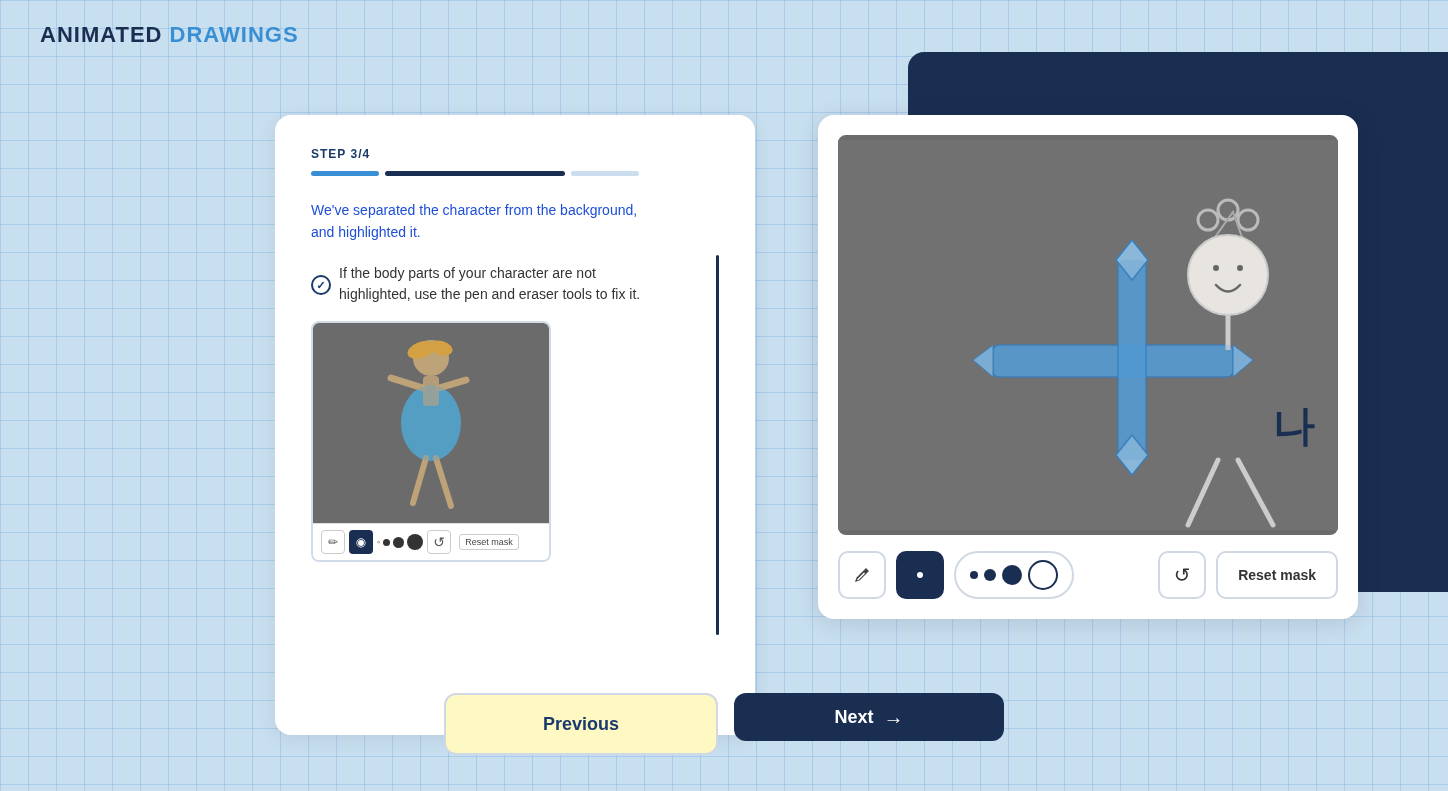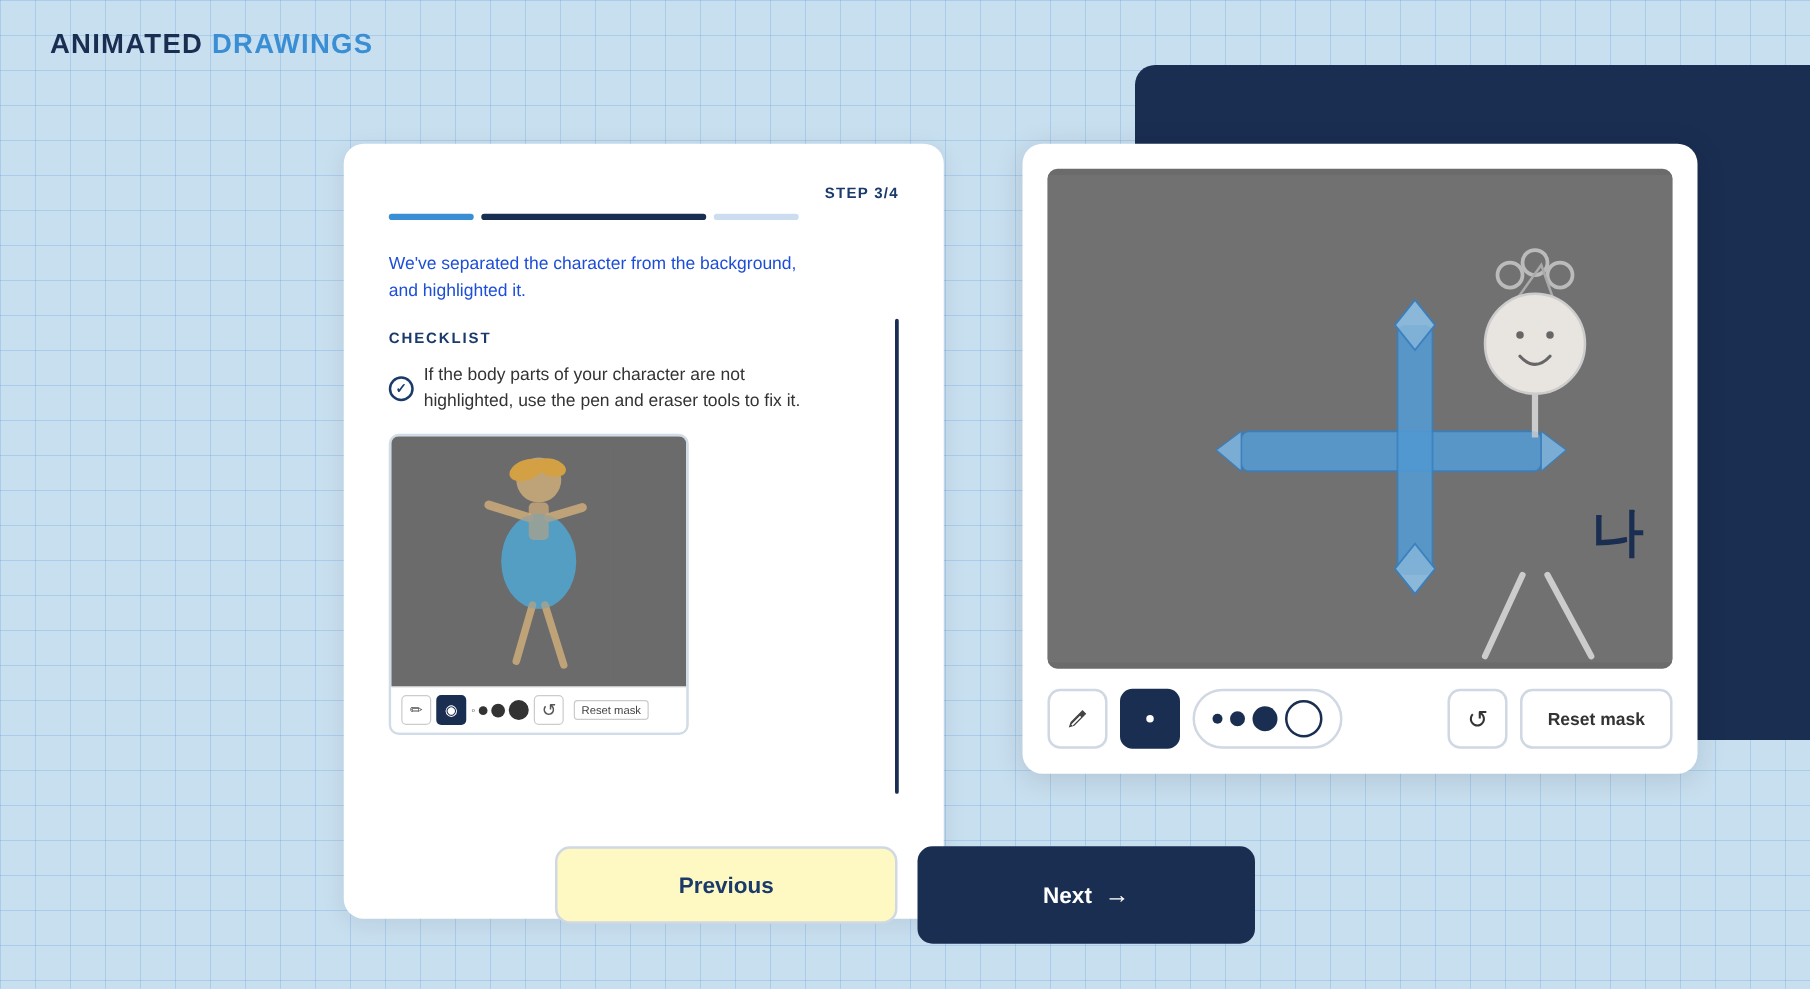--- a/index.html
+++ b/index.html
@@ -47,21 +47,20 @@
       box-shadow: 0 4px 20px rgba(0,0,0,0.08);
       min-height: 620px;
     }
 
     .step-label {
       font-size: 12px;
       font-weight: 700;
       color: #1a3a6b;
       letter-spacing: 1px;
       margin-bottom: 10px;
-      text-align: right;
     }
 
     .progress-bar {
       display: flex;
       gap: 6px;
       margin-bottom: 24px;
       align-items: center;
     }
     .progress-segment {
       height: 5px;
@@ -339,21 +338,21 @@
       font-weight: 600;
       color: #1a3a6b;
       cursor: pointer;
       display: flex;
       align-items: center;
       justify-content: center;
     }
 
     .next-btn {
       flex: 1;
-      height: 78px;
+      height: 48px;
       border-radius: 12px;
       border: none;
       background: #1a2e52;
       font-size: 18px;
       font-weight: 600;
       color: white;
       cursor: pointer;
       display: flex;
       align-items: center;
       justify-content: center;
@@ -377,21 +376,20 @@
 <div class="dark-bg"></div>
 
 <div class="left-card">
   <div class="step-label">STEP 3/4</div>
   <div class="progress-bar">
     <div class="progress-segment seg-1"></div>
     <div class="progress-segment seg-2"></div>
     <div class="progress-segment seg-3"></div>
   </div>
   <div class="description">We've separated the character from the background, and highlighted it.</div>
-  <div class="checklist-label">CHECKLIST</div>
   <div class="checklist-item">
     <div class="check-icon"></div>
     <span>If the body parts of your character are not highlighted, use the pen and eraser tools to fix it.</span>
   </div>
 
   <div class="mini-preview">
     <div class="mini-preview-image">
 
       <svg width="120" height="190" viewBox="0 0 120 190">
 

